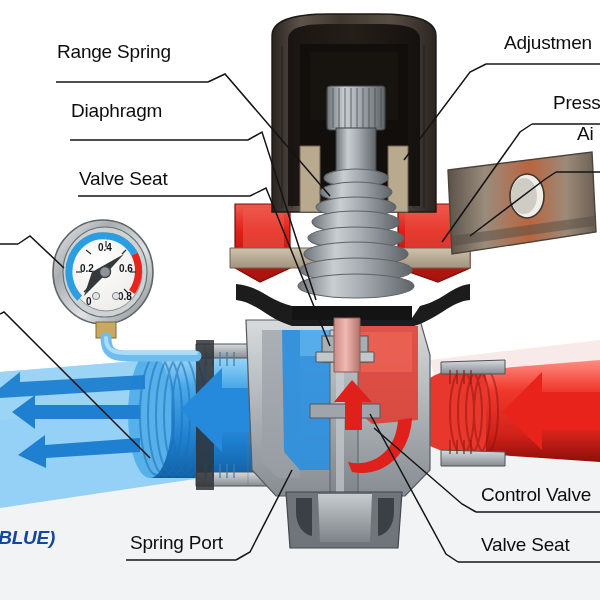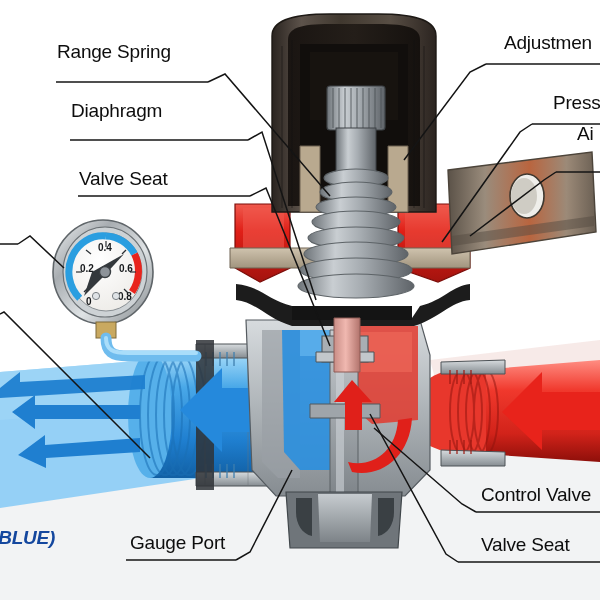--- a/index.html
+++ b/index.html
@@ -346,20 +346,20 @@
         <path d="M458,562 L446,554 L370,414"></path>
       </g>
     </g>
   </svg>
 
   <div class="lbl" style="left:57px; top:42px;">Range Spring</div>
   <div class="lbl" style="left:71px; top:101px;">Diaphragm</div>
   <div class="lbl" style="left:79px; top:169px;">Valve Seat</div>
 
   <div class="lbl blue" style="left:-8px; top:528px;">(BLUE)</div>
-  <div class="lbl" style="left:130px; top:533px;">Gauge Port</div>
+  <div class="lbl" style="left:130px; top:533px;">Spring Port</div>
   <div class="lbl" style="left:481px; top:485px;">Control Valve</div>
   <div class="lbl" style="left:481px; top:535px;">Valve Seat</div>
   <div class="lbl" style="left:504px; top:33px;">Adjustmen</div>
   <div class="lbl" style="left:553px; top:93px;">Press</div>
   <div class="lbl" style="left:577px; top:124px;">Ai</div>
 
 </div>
 
 </body></html>

